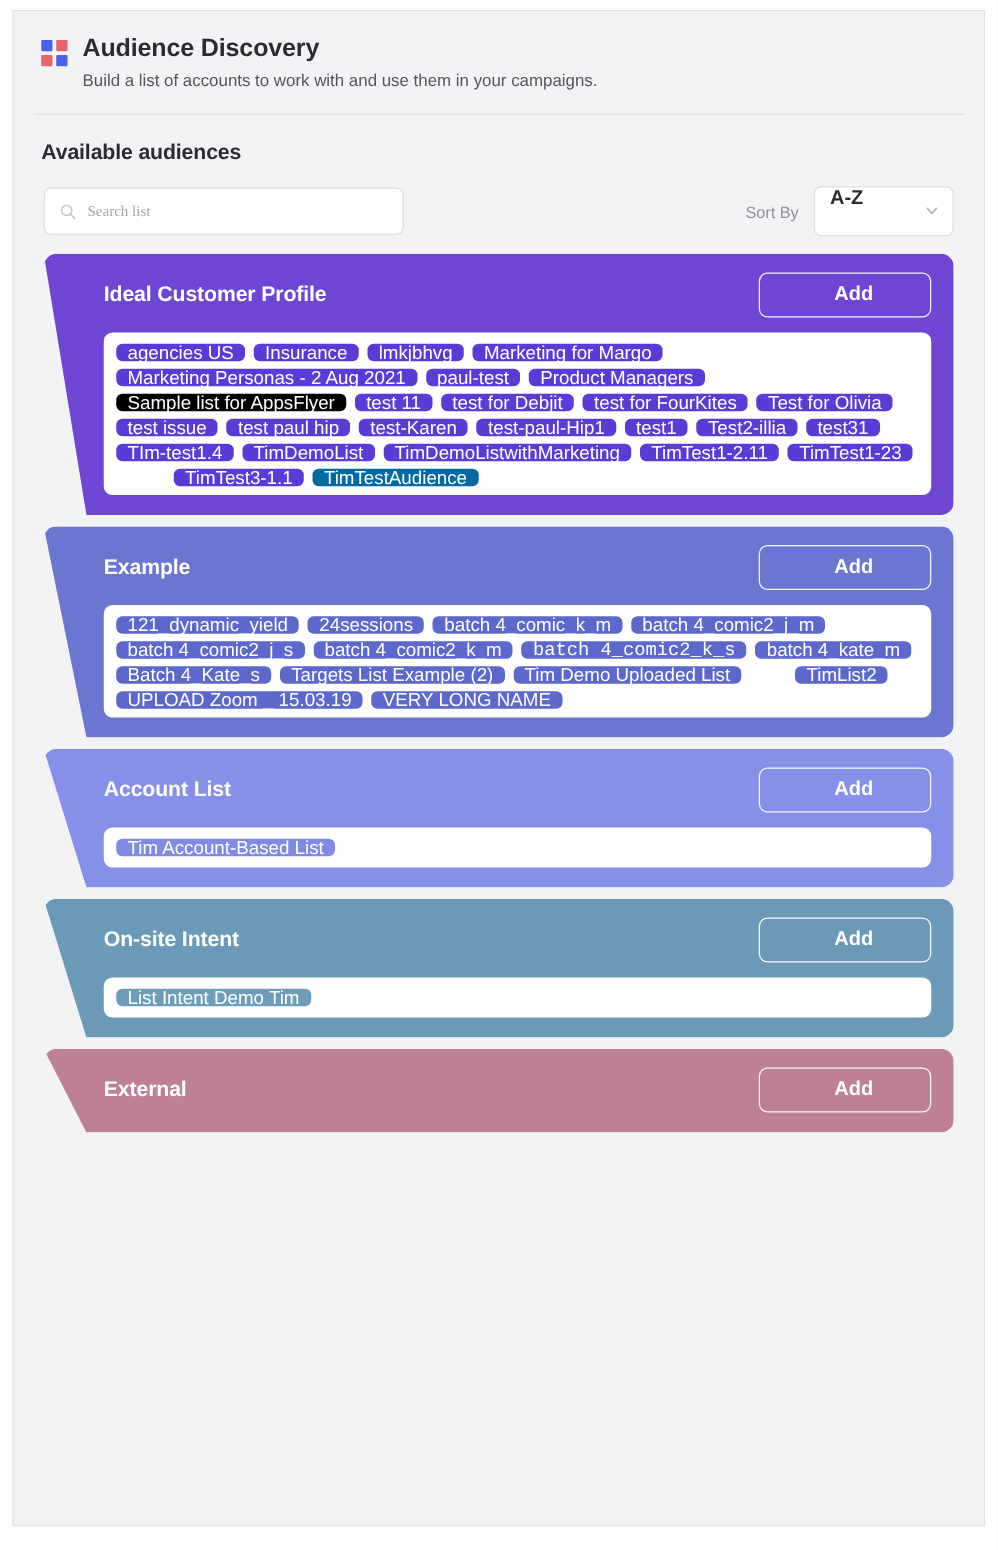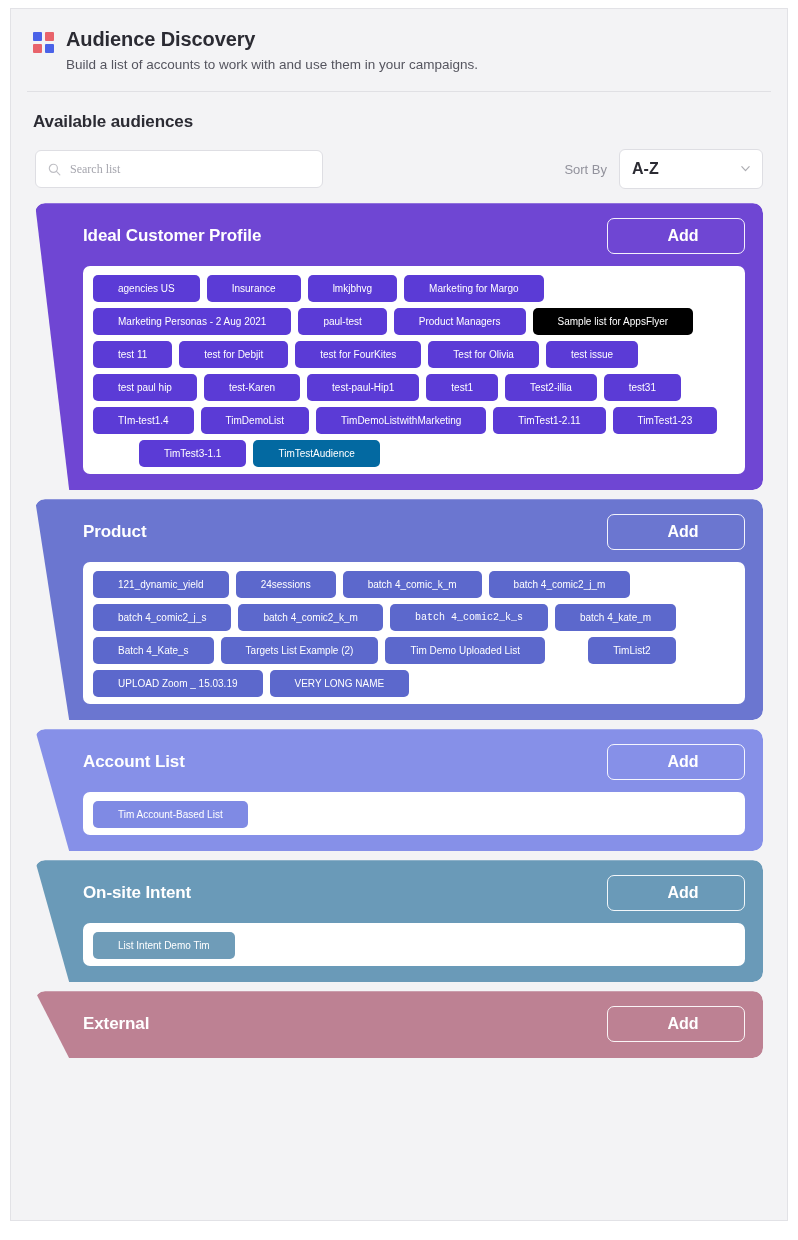--- a/index.html
+++ b/index.html
@@ -117,28 +117,28 @@
   .search-input::placeholder { color: #a6a6ae; }
   .controls-spacer { flex: 1 1 auto; }
   .sortby-label {
     font-size: 13px;
     color: #92929c;
     margin-right: 12px;
     white-space: nowrap;
   }
   .sort-select {
     position: relative;
-    width: 144px;
+    width: 112px;
     height: 40px;
     background: #ffffff;
     border: 1px solid #dedee3;
     border-radius: 6px;
     box-sizing: border-box;
     display: flex;
-    align-items: center;
+    align-items: flex-start;
     padding: 0 12px;
   }
   .sort-value {
     font-size: 16px;
     font-weight: bold;
     color: #2b2b33;
   }
   .chev {
     position: absolute;
     right: 11px;
@@ -205,25 +205,25 @@
     border-radius: 7px;
     padding: 9px 10px 7px 10px;
     display: flex;
     flex-wrap: wrap;
     gap: 6px 7px;
     min-height: 16px;
   }
   .tag {
     display: inline-flex;
     align-items: center;
-    height: 27px;
-    padding: 0 25px;
+    height: 14px;
+    padding: 0 9px;
     border-radius: 5px;
     color: #ffffff;
-    font-size: 10px;
+    font-size: 15px;
     line-height: 1;
     white-space: nowrap;
     cursor: pointer;
   }
   .card.no-tags .card-inner { padding-bottom: 17px; }
 </style>
 </head>
 <body>
 
 <div class="screen">
@@ -304,21 +304,21 @@
               <span class="tag" style="background: #0369a1;">TimTestAudience</span>
             </div>
           </div>
         </div>
         <div class="card">
           <div class="card-shape">
             <div class="fill" style="background: rgb(107, 118, 208);"></div>
           </div>
           <div class="card-inner">
             <div class="card-head">
-              <div class="card-title">Product</div>
+              <div class="card-title">Example</div>
               <button class="add-btn">Add</button>
             </div>
             <div class="tagbox">
               <span class="tag" style="background: rgb(92, 104, 204);">121_dynamic_yield</span>
               <span class="tag" style="background: rgb(92, 104, 204);">24sessions</span>
               <span class="tag" style="background: rgb(92, 104, 204);">batch 4_comic_k_m</span>
               <span class="tag" style="background: rgb(92, 104, 204);">batch 4_comic2_j_m</span>
               <span class="tag" style="background: rgb(92, 104, 204);">batch 4_comic2_j_s</span>
               <span class="tag" style="background: rgb(92, 104, 204);">batch 4_comic2_k_m</span>
               <span class="tag" style="background: rgb(92, 104, 204); font-family: Liberation Mono, monospace;">batch 4_comic2_k_s</span>

